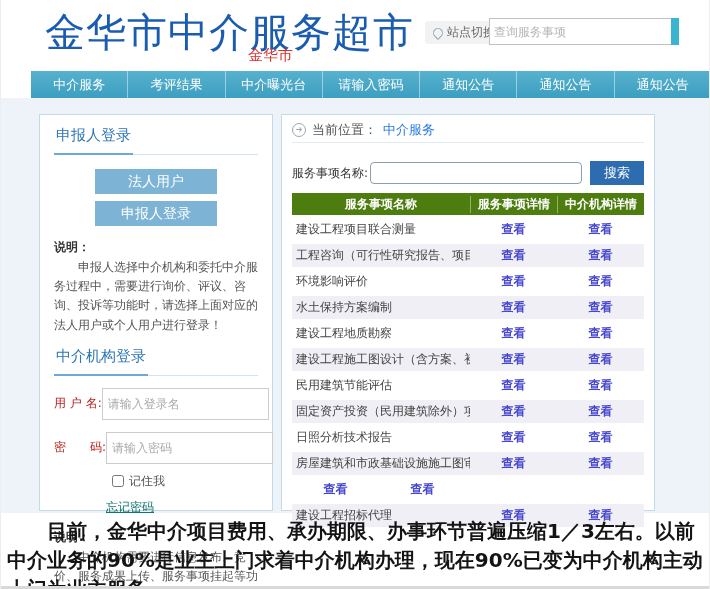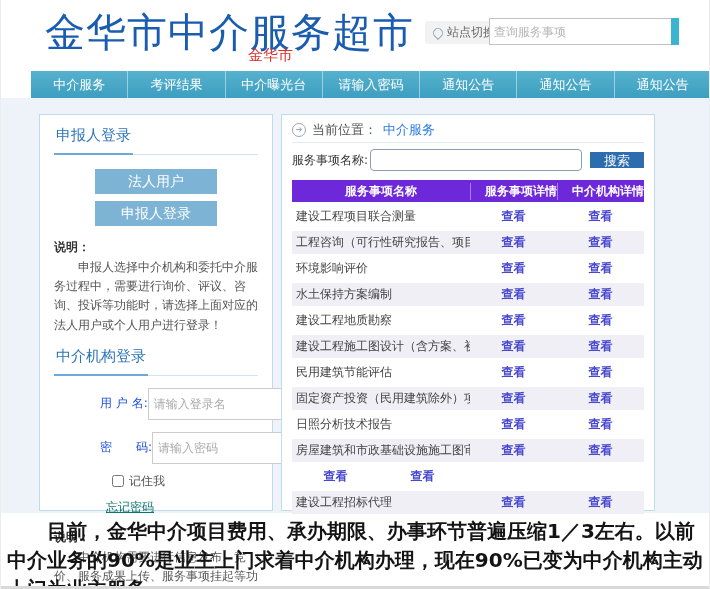--- a/index.html
+++ b/index.html
@@ -41,51 +41,51 @@
   .section-head { border-bottom:1px solid #d3e4f0; margin-bottom:8px; }
   .section-head span { display:inline-block; color:#2e76b8; font-size:15px;
     border-bottom:2px solid #6ea8d8; padding:0 2px 8px; margin-bottom:-1px; }
   .user-btn { width:122px; height:25px; line-height:25px; margin:7px auto 0; background:#7db3d4;
     color:#ffffff; font-size:14px; text-align:center; cursor:pointer; }
   .user-btn.first { margin-top:14px; }
   .note-label { font-weight:bold; font-size:12px; color:#333; margin-top:13px; }
   .note-text { font-size:12px; color:#555; line-height:1.6; text-indent:2em; margin-top:2px; }
   .agency-head { margin-top:11px; }
   .form-row { display:flex; align-items:center; margin-top:12px; }
-  .form-label { width:58px; font-size:12px; color:#1d4ed8; white-space:nowrap;margin-left:46px; }
+  .form-label { width:58px; font-size:12px; color:#b91c1c; white-space:nowrap; }
   .form-row input { flex:1; height:32px; border:1px solid #cccccc; font-size:12px; padding:0 5px; outline:none; }
   .form-row input::placeholder { color:#aaaaaa; }
   .remember-row { margin:9px 0 0 58px; display:flex; align-items:center; gap:5px;
     font-size:12px; color:#555; }
   .remember-row input { width:12px; height:12px; }
   .action-row { margin:9px 0 0 34px; display:flex; align-items:center; }
   .login-btn { width:70px; height:27px; background:#f7a414; color:#ffffff; border:none;
     font-size:13px; font-weight:bold; letter-spacing:4px; cursor:pointer; }
   .forgot-link { margin-left:18px; color:#0f766e; font-size:12px; text-decoration:underline; cursor:pointer; }
 
   
   .main-panel { position:absolute; left:280px; top:16px; width:374px; height:397px;
     background:#ffffff; border:1px solid #c2dbea; padding:8px 10px; }
   .breadcrumb { display:flex; align-items:center; gap:6px; padding-bottom:5px;
     border-bottom:1px solid #e2ebf2; height:20px; }
   .bc-icon { width:14px; height:14px; border:1px solid #9aa7b2; border-radius:50%;
     color:#9aa7b2; font-size:8px; line-height:12px; text-align:center; }
   .bc-prefix { font-size:13px; color:#555; }
   .bc-current { font-size:13px; color:#2a7ae2; cursor:pointer; }
-  .search-row { display:flex; align-items:center; margin-top:5px; height:24px; }
+  .search-row { display:flex; align-items:center; margin-top:18px; height:24px; }
   .search-row label { font-size:12px; color:#333; white-space:nowrap; }
   .search-row input { width:212px; height:22px; border:1px solid #8aa0b0; border-radius:4px;
     margin-left:2px; font-size:12px; padding:0 6px; outline:none; }
-  .search-btn { margin-left:auto; width:54px; height:16px; background:#2e6cb0; color:#ffffff;
+  .search-btn { margin-left:auto; width:54px; height:24px; background:#2e6cb0; color:#ffffff;
     border:none; font-size:13px; cursor:pointer; }
   .table { margin-top:8px; }
-  .thead { display:flex; background:#6d28d9; color:#ffffff; font-weight:bold; font-size:12px;
+  .thead { display:flex; background:#4d7c0f; color:#ffffff; font-weight:bold; font-size:12px;
     height:22px; align-items:center; text-align:center; }
   .th-name { flex:1; }
-  .th-col { width:87px; border-left:1px solid rgba(255,255,255,.4);text-align:right; }
+  .th-col { width:87px; border-left:1px solid rgba(255,255,255,.4); }
   .trow { display:flex; height:23px; align-items:center; margin-top:3px; font-size:12px; }
   .rows .trow:nth-child(even) { background:#efeff5; }
   .td-name { flex:1; color:#444; padding-left:4px; white-space:nowrap; overflow:hidden; }
   .td-link { width:87px; text-align:center; }
   .view-link { color:#4747cf; font-weight:bold; cursor:pointer; }
 
   
   .caption { position:absolute; left:0; top:514px; width:710px; padding:3px 6px 0 6px;
     font-size:20px; font-weight:bold; color:#141414; line-height:1.45; text-indent:2em; }
   .bottom-border { position:absolute; left:0; bottom:0; width:710px; height:3px; background:#d9d9d9; }

